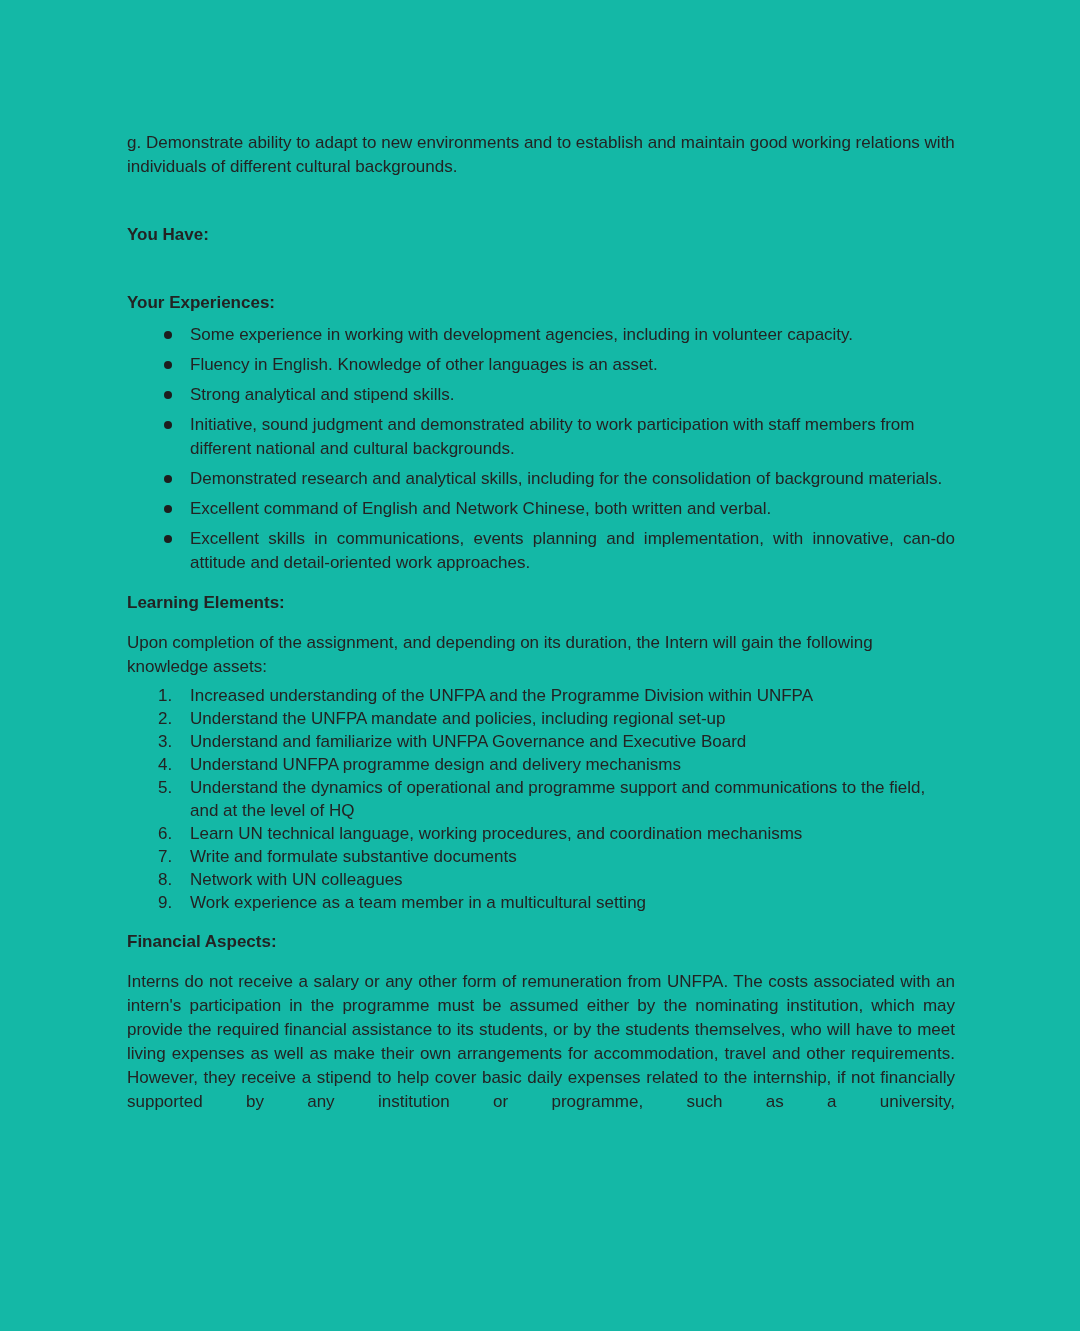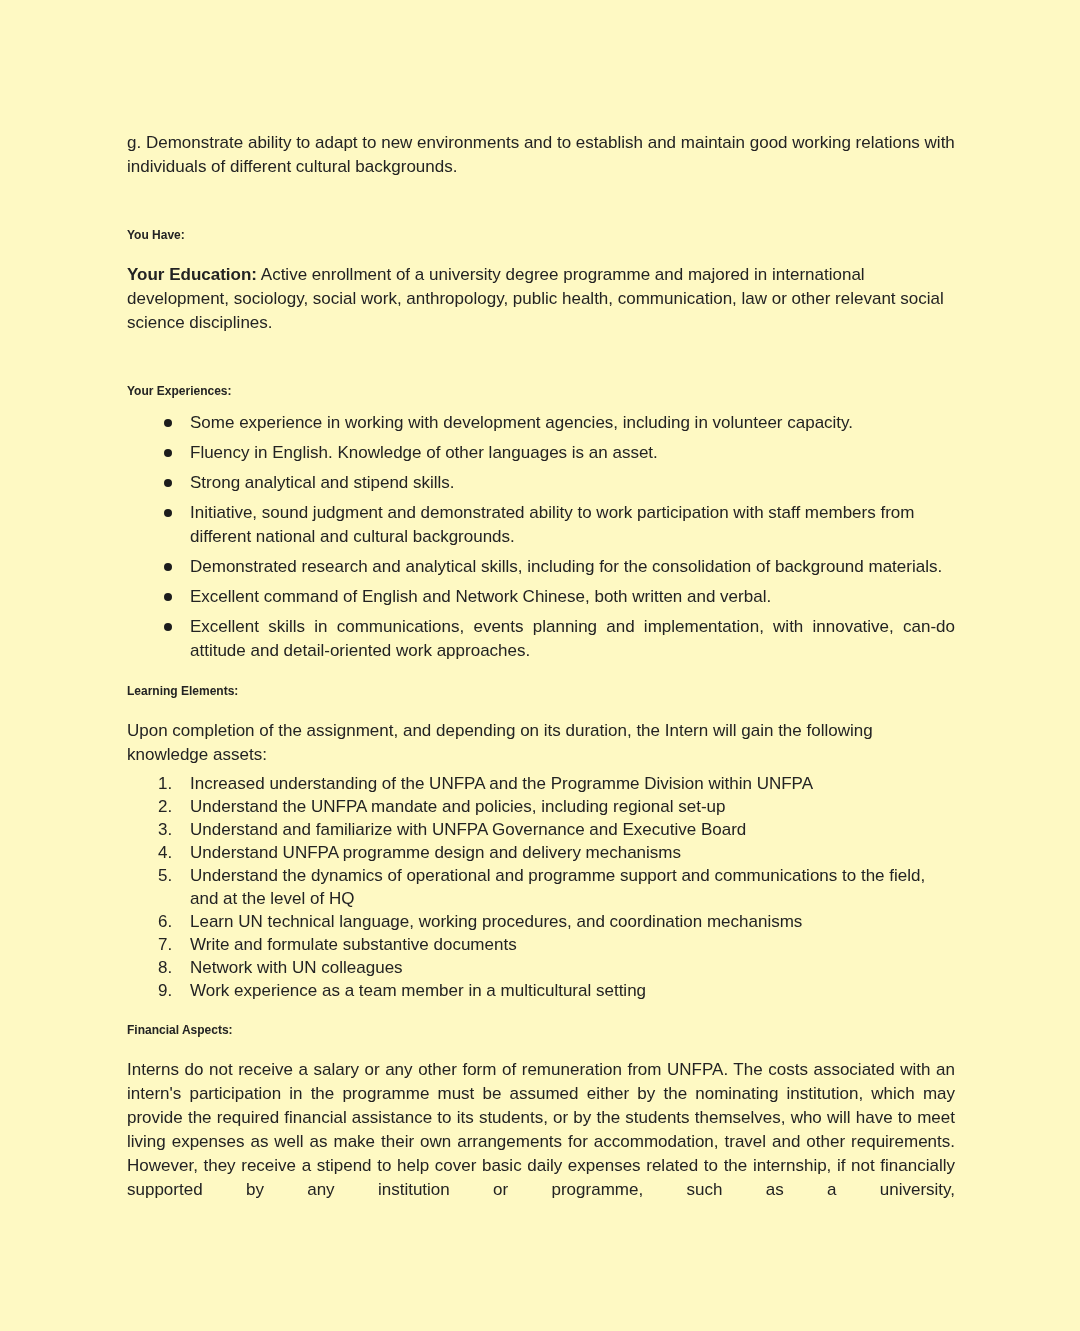--- a/index.html
+++ b/index.html
@@ -5,32 +5,32 @@
   html, body {
     margin: 0;
     padding: 0;
     background: #fdfdfd;
   }
   .page {
     position: relative;
     width: 1080px;
     min-height: 1331px;
     box-sizing: border-box;
-    background: #fef9c3;
+    background: #14b8a6;
     padding: 131px 125px 40px 127px;
     font-family: "Liberation Sans", sans-serif;
     font-size: 17px;
     line-height: 24px;
     color: #232323;
   }
   p { margin: 0; }
   .heading {
     font-weight: bold;
     margin: 0;
-    font-size: 12px;
+    font-size: 17px;
     line-height: 24px;
   }
   .b { font-weight: bold; }
   .mt-section  { margin-top: 44px; }
   .mt-heading  { margin-top: 16px; }
   .mt-block    { margin-top: 16px; }
 
   
   ul.bullets {
     list-style: none;
@@ -82,21 +82,20 @@
 </style>
 </head>
 <body>
 
 <div class="page">
 
   <p>g. Demonstrate ability to adapt to new environments and to establish and maintain good working relations with individuals of different cultural backgrounds.</p>
 
   <p class="heading mt-section">You Have:</p>
 
-  <p class="mt-heading"><span class="b">Your Education:</span><span> Active enrollment of a university degree programme and majored in international development, sociology, social work, anthropology, public health, communication, law or other relevant social science disciplines.</span></p>
 
   <p class="heading mt-section">Your Experiences:</p>
 
   <ul class="bullets">
     <li>Some experience in working with development agencies, including in volunteer capacity.</li>
     <li>Fluency in English. Knowledge of other languages is an asset.</li>
     <li>Strong analytical and stipend skills.</li>
     <li>Initiative, sound judgment and demonstrated ability to work participation with staff members from different national and cultural backgrounds.</li>
     <li class="justify">Demonstrated research and analytical skills, including for the consolidation of background materials.</li>
     <li>Excellent command of English and Network Chinese, both written and verbal.</li>

